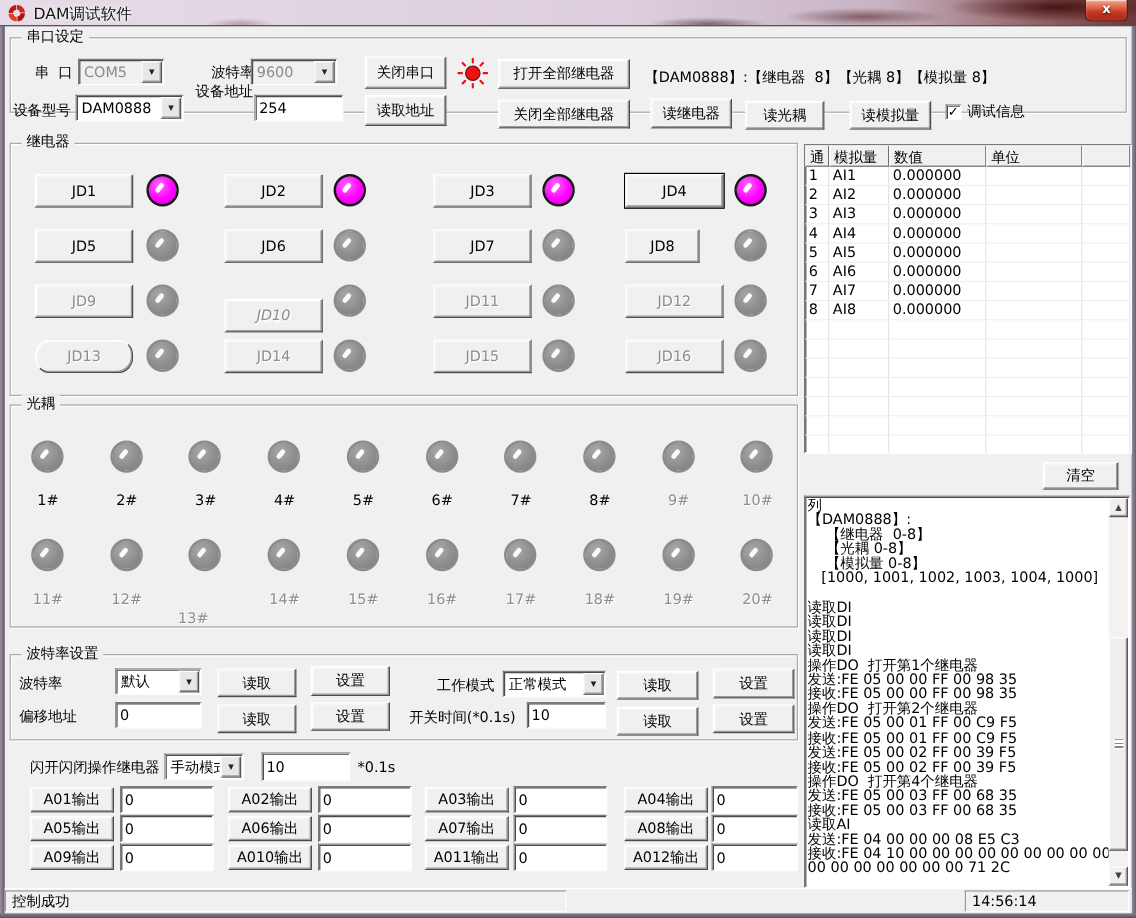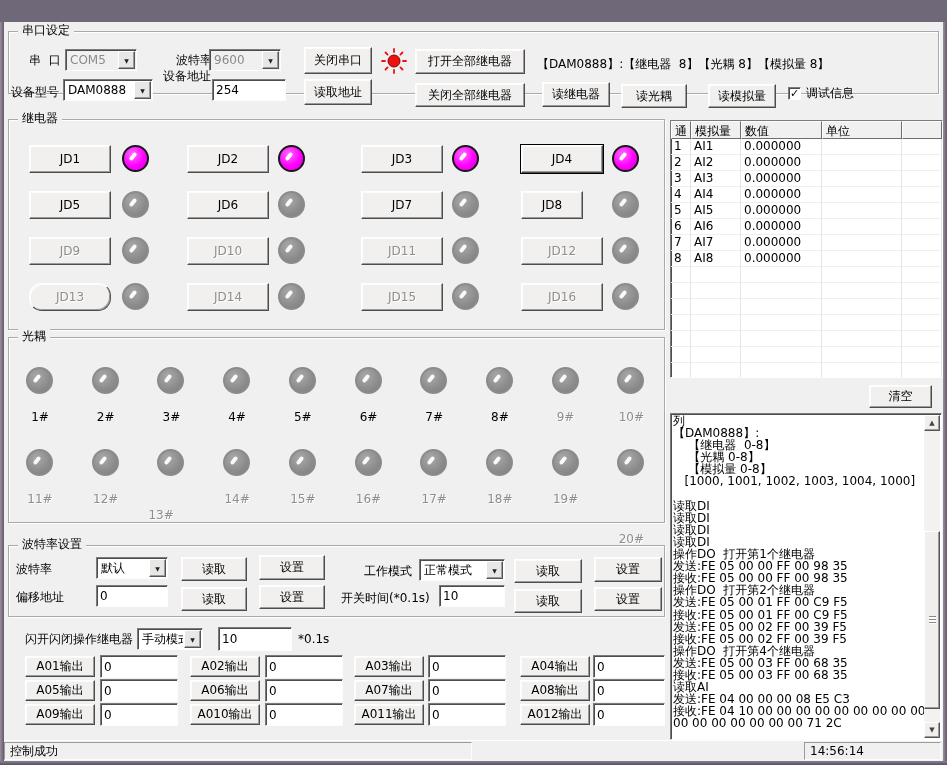--- a/index.html
+++ b/index.html
@@ -108,20 +108,32 @@
   .statusbar{position:absolute;left:4px;top:740px;width:939px;height:21px;background:#f0f0f0;border-top:1px solid #fff;}
   .spanel{position:absolute;top:1px;height:18px;border:1px solid;border-color:#9b9b9b #fdfdfd #fdfdfd #9b9b9b;
     padding:1px 5px;line-height:14px;overflow:hidden;white-space:nowrap;}
   .rays{position:absolute;}
 </style>
 </head>
 <body>
 
 <div class="window">
 
+  <div class="titlebar">
+    <svg class="app-icon" viewBox="0 0 16 16">
+      <g>
+        <path d="M8 1.2 C11.8 1.2 14.6 3.9 14.8 7.4 L10.6 7.4 C10.4 5.8 9.4 4.9 8 4.9 Z" fill="#cf2320"></path>
+        <path d="M8 1.2 C11.8 1.2 14.6 3.9 14.8 7.4 L10.6 7.4 C10.4 5.8 9.4 4.9 8 4.9 Z" fill="#a81512" transform="rotate(90 8 8)"></path>
+        <path d="M8 1.2 C11.8 1.2 14.6 3.9 14.8 7.4 L10.6 7.4 C10.4 5.8 9.4 4.9 8 4.9 Z" fill="#e0402a" transform="rotate(180 8 8)"></path>
+        <path d="M8 1.2 C11.8 1.2 14.6 3.9 14.8 7.4 L10.6 7.4 C10.4 5.8 9.4 4.9 8 4.9 Z" fill="#b81d15" transform="rotate(270 8 8)"></path>
+      </g>
+    </svg>
+    <span class="window-title">DAM调试软件</span>
+    <div class="close-btn">x</div>
+  </div>
 
   <div class="frame-side" style="left:0;"></div>
   <div class="frame-side" style="left:943px;"></div>
   <div class="frame-bottom"></div>
   <div class="client-bg"></div>
 
   <div class="gb" style="left:8px;top:31px;width:931px;height:63px;padding-left:48px;">
     <span class="legend">串口设定</span>
     <span class="lbl" style="left:20px;top:21px;">串  口</span>
     <div class="combo disabled" style="left:56px;top:17px;width:72px;">
@@ -179,21 +191,21 @@
       <div class="btn" style="left: 20px; top: 71px; width: 82px; height: 28px;">JD5</div>
       <div class="led off" style="left: 113px; top: 71px;"></div>
       <div class="btn" style="left: 178px; top: 71px; width: 82px; height: 28px;">JD6</div>
       <div class="led off" style="left: 269px; top: 71px;"></div>
       <div class="btn" style="left: 352px; top: 71px; width: 82px; height: 28px;">JD7</div>
       <div class="led off" style="left: 443px; top: 71px;"></div>
       <div class="btn" style="left: 512px; top: 71px; width: 62px; height: 28px;">JD8</div>
       <div class="led off" style="left: 603px; top: 71px;"></div>
       <div class="btn dis" style="left: 20px; top: 117px; width: 82px; height: 28px;">JD9</div>
       <div class="led off" style="left: 113px; top: 117px;"></div>
-      <div class="btn dis" style="left: 178px; top: 117px; width: 82px; height: 28px;">JD10</div>
+      <div class="btn dis" style="left: 178px; top: 129px; width: 82px; height: 28px; font-style: italic;">JD10</div>
       <div class="led off" style="left: 269px; top: 117px;"></div>
       <div class="btn dis" style="left: 352px; top: 117px; width: 82px; height: 28px;">JD11</div>
       <div class="led off" style="left: 443px; top: 117px;"></div>
       <div class="btn dis" style="left: 512px; top: 117px; width: 82px; height: 28px;">JD12</div>
       <div class="led off" style="left: 603px; top: 117px;"></div>
       <div class="btn dis" style="left: 20px; top: 163px; width: 82px; height: 28px; border-radius: 13px;">JD13</div>
       <div class="led off" style="left: 113px; top: 163px;"></div>
       <div class="btn dis" style="left: 178px; top: 163px; width: 82px; height: 28px;">JD14</div>
       <div class="led off" style="left: 269px; top: 163px;"></div>
       <div class="btn dis" style="left: 352px; top: 163px; width: 82px; height: 28px;">JD15</div>
@@ -391,21 +403,21 @@
       <div class="lbl dis" style="left: 270.8px; top: 154px; width: 46px; text-align: center;">15#</div>
       <div class="led off" style="left: 345.5px; top: 111px;"></div>
       <div class="lbl dis" style="left: 336.5px; top: 154px; width: 46px; text-align: center;">16#</div>
       <div class="led off" style="left: 411.2px; top: 111px;"></div>
       <div class="lbl dis" style="left: 402.2px; top: 154px; width: 46px; text-align: center;">17#</div>
       <div class="led off" style="left: 476.9px; top: 111px;"></div>
       <div class="lbl dis" style="left: 467.9px; top: 154px; width: 46px; text-align: center;">18#</div>
       <div class="led off" style="left: 542.6px; top: 111px;"></div>
       <div class="lbl dis" style="left: 533.6px; top: 154px; width: 46px; text-align: center;">19#</div>
       <div class="led off" style="left: 608.3px; top: 111px;"></div>
-      <div class="lbl dis" style="left: 599.3px; top: 154px; width: 46px; text-align: center; margin-top: 40px;">20#</div>
+      <div class="lbl dis" style="left: 599.3px; top: 154px; width: 46px; text-align: center;">20#</div>
     </div>
 
   <div class="gb" style="left:8px;top:545px;width:657px;height:72px;">
     <span class="legend">波特率设置</span>
     <span class="lbl" style="left:7px;top:16px;">波特率</span>
     <div class="combo" style="left:87px;top:11px;width:72px;">
       <span class="combo-text">默认</span>
       <span class="combo-btn">▼</span>
     </div>
     <div class="btn" style="left:172px;top:11px;width:66px;height:24px;">读取</div>

